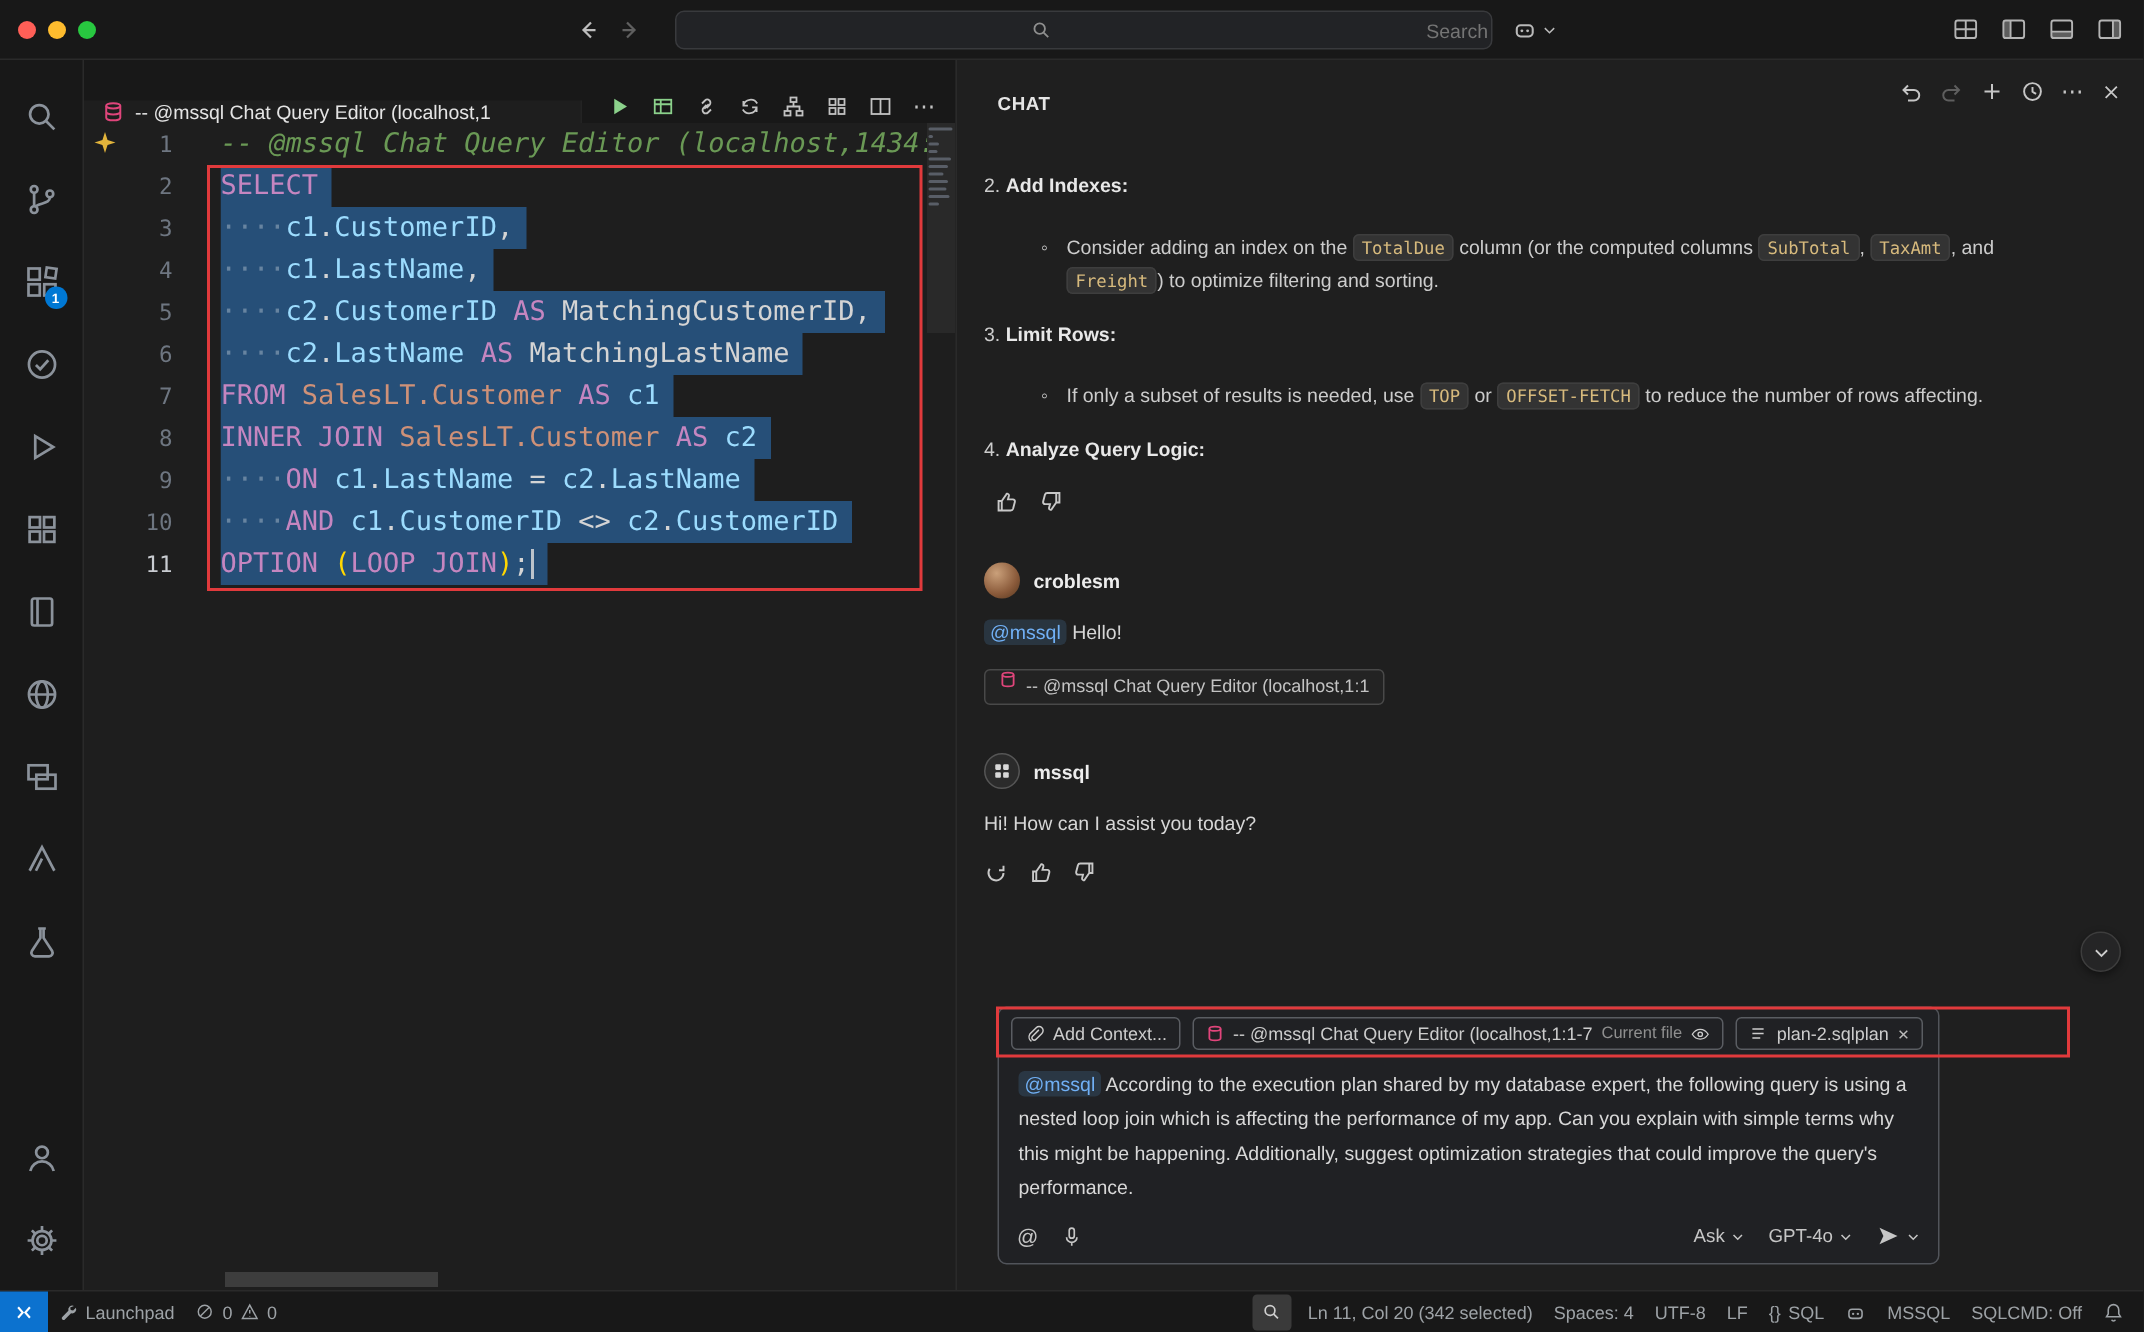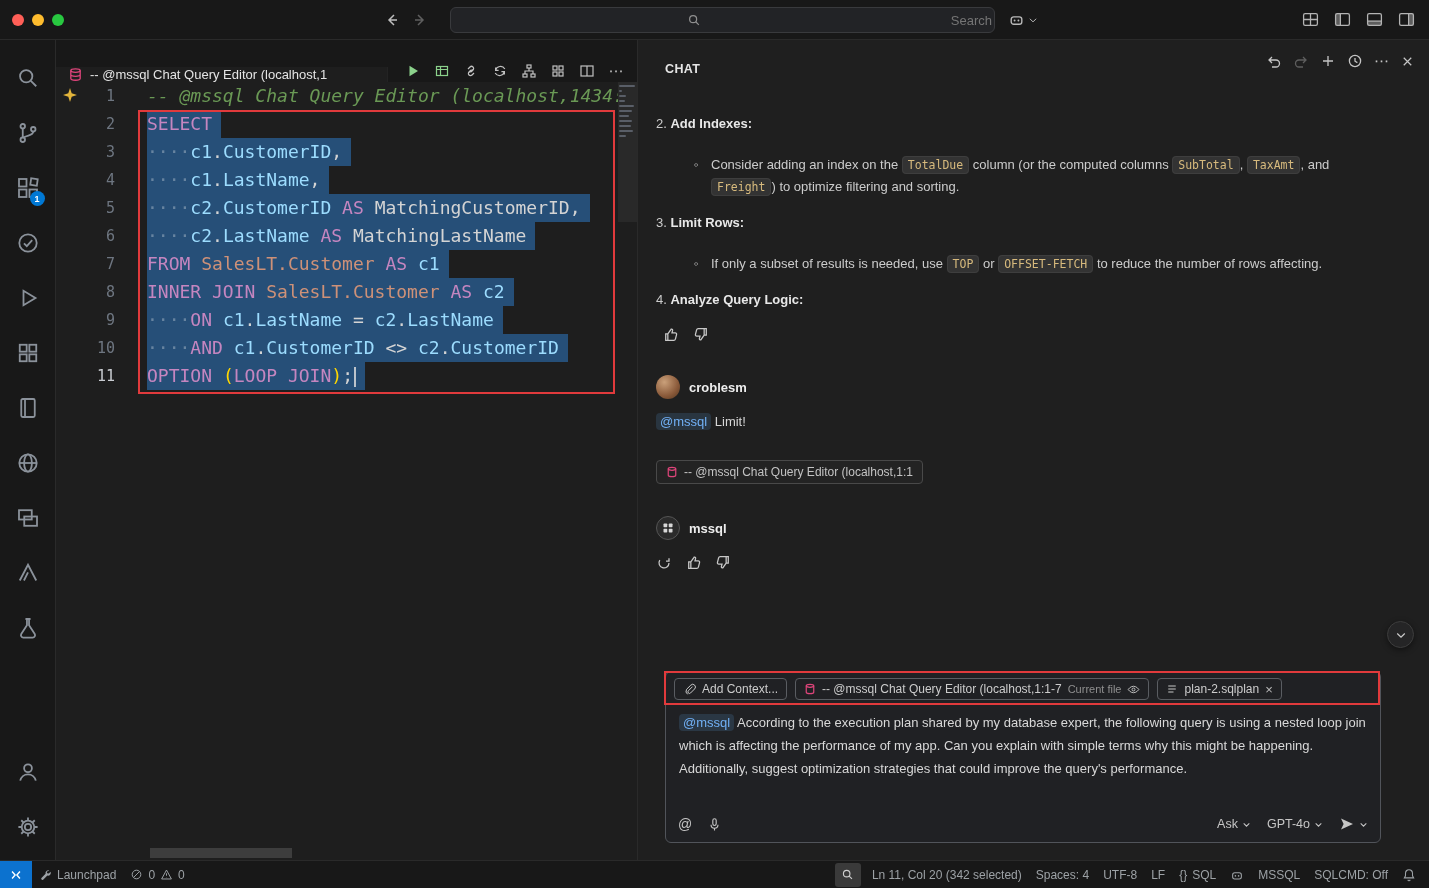--- a/index.html
+++ b/index.html
@@ -81,27 +81,27 @@
   .md-bullet{position:relative;margin:20px 0 0 36px;padding-left:19px;max-width:662px;line-height:22px;}
   .md-bullet::before{content:"◦";position:absolute;left:2px;color:#c8c8c8;}
   .inline-code{font-family:"DejaVu Sans Mono",monospace;font-size:11.5px;background:#333333;color:#d7ba7d;padding:1px 5px;border-radius:4px;border:1px solid #3e3e3e;white-space:nowrap;}
   .fb-row{display:flex;gap:14px;margin:16px 0 0 6px;color:#c8c8c8;}
   .msg-block{margin-top:32px;}
   .msg-author{display:flex;align-items:center;gap:9px;font-weight:bold;color:#ededed;font-size:13px;}
   .avatar-photo{width:24px;height:24px;border-radius:50%;background:radial-gradient(circle at 35% 30%,#caa07a,#8a5a3a 60%,#53361f);}
   .avatar-agent{width:24px;height:24px;border-radius:50%;background:#2b2b2b;border:1px solid #555;display:flex;align-items:center;justify-content:center;color:#d8d8d8;}
   .msg-text{margin-top:12px;color:#d6d6d6;}
   .mention{color:#71b0f5;background:rgba(86,156,214,0.18);border-radius:4px;padding:1px 4px;}
-  .attach-chip{display:inline-flex;align-items:center;gap:6px;margin-top:28px;height:24px;padding:0 9px;border:1px solid #494949;border-radius:4px;font-size:12px;color:#c3c3c3;background:#232323;}
+  .attach-chip{display:inline-flex;gap:6px;margin-top:14px;height:24px;padding:0 9px;border:1px solid #494949;border-radius:4px;font-size:12px;color:#c3c3c3;background:#232323;}
   .agent-actions{display:flex;gap:13px;margin-top:14px;color:#c8c8c8;}
   .icon-btn{display:flex;align-items:center;justify-content:center;}
   .scroll-down{position:absolute;right:15px;bottom:212px;width:27px;height:27px;border-radius:50%;background:#252526;border:1px solid #3d3d3d;display:flex;align-items:center;justify-content:center;color:#cccccc;box-shadow:0 2px 6px rgba(0,0,0,.45);}
 
   
-  .input-box{position:absolute;left:27px;bottom:17px;width:716px;height:172px;background:#202124;border:1px solid #51545a;border-radius:6px;}
+  .input-box{position:absolute;left:27px;bottom:17px;width:628px;height:172px;background:#202124;border:1px solid #51545a;border-radius:6px;}
   .ctx-row{display:flex;gap:8px;padding:6px 8px;align-items:center;}
   .ctx-chip{display:inline-flex;align-items:center;gap:6px;height:22px;padding:0 8px;border:1px solid #5a5d62;border-radius:4px;font-size:12px;color:#cccccc;white-space:nowrap;}
   .ctx-suffix{color:#8f8f8f;font-size:11px;}
   .chip-close{color:#bbbbbb;font-size:13px;line-height:1;}
   .input-text{padding:5px 13px 0 13px;font-size:13px;line-height:23px;color:#d8d8d8;}
   .input-controls{position:absolute;left:0;right:0;bottom:0;height:36px;display:flex;align-items:center;padding:0 12px;gap:15px;color:#c6c6c6;}
   .at-glyph{font-size:14px;color:#c6c6c6;}
   .right-controls{margin-left:auto;display:flex;align-items:center;gap:16px;}
   .mode{display:flex;align-items:center;gap:4px;font-size:12.5px;color:#c6c6c6;}
 
@@ -433,21 +433,21 @@
             </svg>
           </span>
       </div>
 
       <div class="msg-block">
         <div class="msg-author">
           <span class="avatar-photo"></span>
           <span>croblesm</span>
         </div>
         <div class="msg-text">
-          <span class="mention">@mssql</span><span> Limit!</span>
+          <span class="mention">@mssql</span><span> Hello!</span>
         </div>
         <div class="attach-chip">
           <svg width="12" height="12" viewBox="0 0 16 16" fill="none" stroke="#e0457b" stroke-width="1.6">
               <ellipse cx="8" cy="3.8" rx="5" ry="1.9"></ellipse>
               <path d="M3 3.8v8.4c0 1.05 2.2 1.9 5 1.9s5-.85 5-1.9V3.8"></path>
             </svg>
           <span>-- @mssql Chat Query Editor (localhost,1:1</span>
         </div>
       </div>
 
@@ -456,20 +456,21 @@
           <span class="avatar-agent">
             <svg width="12" height="12" viewBox="0 0 16 16" fill="currentColor">
                 <rect x="2" y="2" width="5" height="5" rx="1"></rect>
                 <rect x="9" y="2" width="5" height="5" rx="1"></rect>
                 <rect x="2" y="9" width="5" height="5" rx="1"></rect>
                 <rect x="9" y="9" width="5" height="5" rx="1"></rect>
               </svg>
           </span>
           <span>mssql</span>
         </div>
+        <div class="msg-text">Hi! How can I assist you today?</div>
         <div class="agent-actions">
           <span class="icon-btn">
               <svg width="16" height="16" viewBox="0 0 16 16" fill="none" stroke="currentColor" stroke-width="1.3">
                 <path d="M13 8A5 5 0 113.8 5.2M13 3.2v3h-3"></path>
               </svg>
             </span>
           <span class="icon-btn">
               <svg width="17" height="17" viewBox="0 0 16 16" fill="none" stroke="currentColor" stroke-width="1.2">
                 <path d="M3.5 7.5h2v6h-2zM5.5 13.5h5.6c.7 0 1.3-.4 1.5-1.1l1.1-4.3c.2-.8-.4-1.6-1.2-1.6H9.4l.6-2.3c.1-.5-.2-1-.7-1.2-.4-.2-.8 0-1 .4L5.5 7.5"></path>
               </svg>

